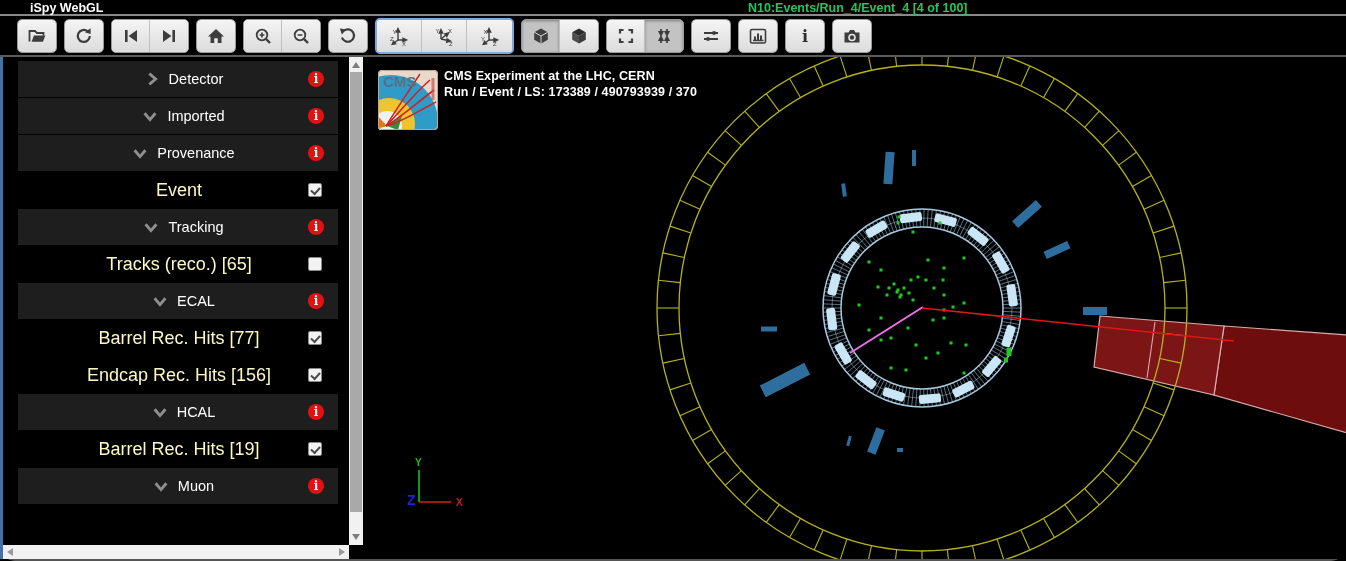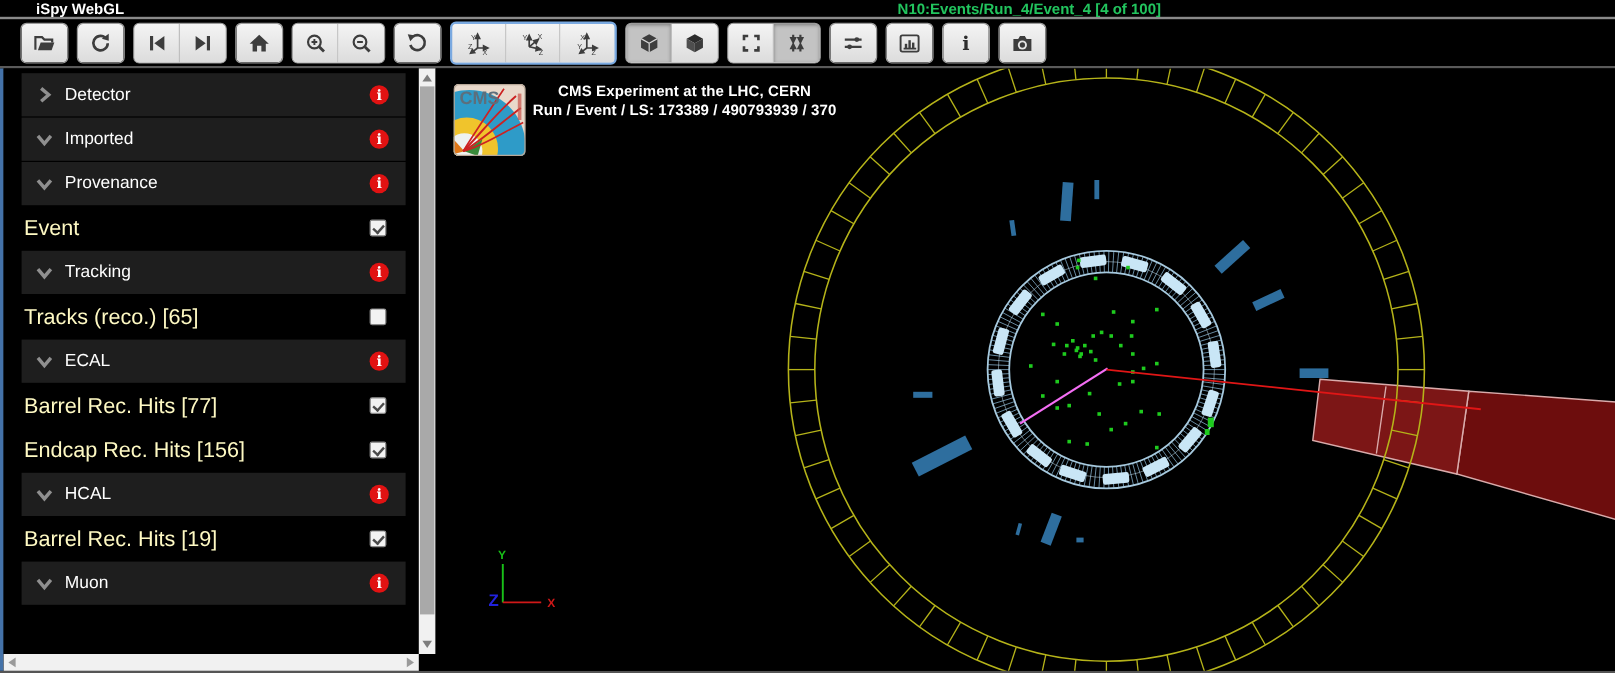--- a/index.html
+++ b/index.html
@@ -1,18 +1,18 @@
 <!DOCTYPE html>
 <html><head>
 <meta charset="utf-8">
 <style>
   * { margin:0; padding:0; box-sizing:border-box; }
   html,body { width:1346px; height:561px; background:#000; overflow:hidden;
               font-family:"Liberation Sans", sans-serif; }
-  #app { position:relative; width:1346px; height:561px; background:#000; border-bottom:2px solid #555; }
+  #app { position:relative; width:1346px; height:561px; background:#000; border-bottom:2px solid #555;border-radius:15px; }
 
   
   .titlebar { position:relative; height:16px; background:#000; border-bottom:2px solid #8a8a8a; }
   .titlebar .app-title { position:absolute; left:30px; top:1px; color:#fff; font-size:12.5px; font-weight:600; }
   .titlebar .event-path { position:absolute; left:748px; top:1px; color:#22c55e; font-size:12.5px; font-weight:600; }
 
   
   .toolbar { height:41px; background:#000; border-bottom:2px solid #5a5a5a;
              display:flex; align-items:center; padding-left:17px; }
   .tb-group { display:flex; margin-right:7px; border-radius:5px; overflow:hidden;
@@ -26,21 +26,21 @@
   .tb-group.selected { border:2px solid #7aa9e0; height:36px; }
   .tb-btn svg { display:block; }
 
   
   .content { position:relative; display:flex; height:502px; }
   .edge-strip { width:3px; background:#4472a8; }
 
   
   .sidebar { position:relative; width:360px; background:#000; flex:none; }
   .rows { position:absolute; left:15px; top:4px; width:320px; }
-  .row { height:36px; margin-bottom:1px; display:flex; align-items:center; position:relative; }
+  .row { height:36px; margin-bottom:1px; display:flex; align-items:center; position:relative;justify-content:center; }
   .row.header { background:#1e1e1e; }
   .row .chev { width:18px; height:18px; margin-left:10px; flex:none; }
   .row.header .label { color:#fff; font-size:14.5px; margin-left:8px; }
   .row.item  .label { color:#fef9c3; font-size:18px; margin-left:2px; }
   .info-badge { position:absolute; right:14px; top:10px; width:16px; height:16px; border-radius:50%;
                 background:#e11212; color:#fff; font-family:"DejaVu Serif", serif; font-weight:bold;
                 font-size:12px; line-height:16px; text-align:center; cursor:pointer; }
   .checkbox { position:absolute; right:16px; top:11px; width:14px; height:14px;
               background:#f2f2f2; border:1px solid #8a8a8a; border-radius:2px; cursor:pointer; }
   .checkbox.checked::after { content:""; position:absolute; left:2px; top:2.5px; width:7px; height:4px;
@@ -56,21 +56,21 @@
   .hscroll { position:absolute; left:0; bottom:0; width:346px; height:14px; background:#f1f1f1; }
   .harrow  { position:absolute; top:3px; width:0; height:0; border-top:4px solid transparent;
              border-bottom:4px solid transparent; }
   .harrow.left  { left:4px;  border-right:6px solid #9a9a9a; }
   .harrow.right { right:4px; border-left:6px solid #9a9a9a; }
 
   
   .viewport { position:relative; flex:1; background:#000; overflow:hidden; }
   .viewport svg.scene { position:absolute; left:0; top:0; }
   .overlay-text { position:absolute; left:81px; top:11px; color:#fff; font-size:12.5px;
-                  font-weight:600; line-height:16px; letter-spacing:.1px;text-align:center; }
+                  font-weight:600; line-height:16px; letter-spacing:.1px; }
   .cms-logo { position:absolute; left:15px; top:13px; width:60px; height:60px; }
 </style>
 </head>
 <body>
 
 <div id="app">
 
   <div class="titlebar">
     <span class="app-title">iSpy WebGL</span>
     <span class="event-path">N10:Events/Run_4/Event_4 [4 of 100]</span>

